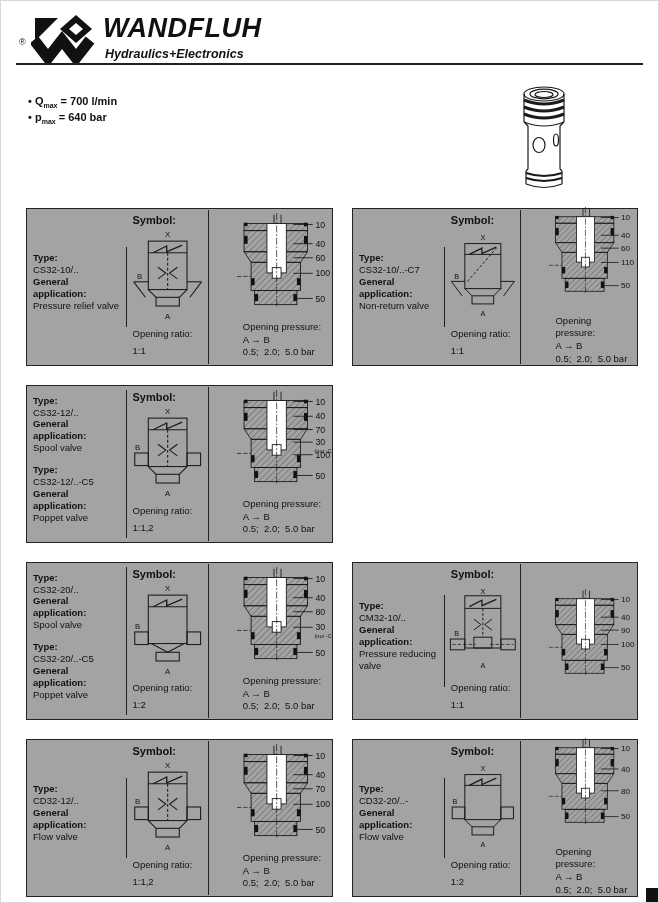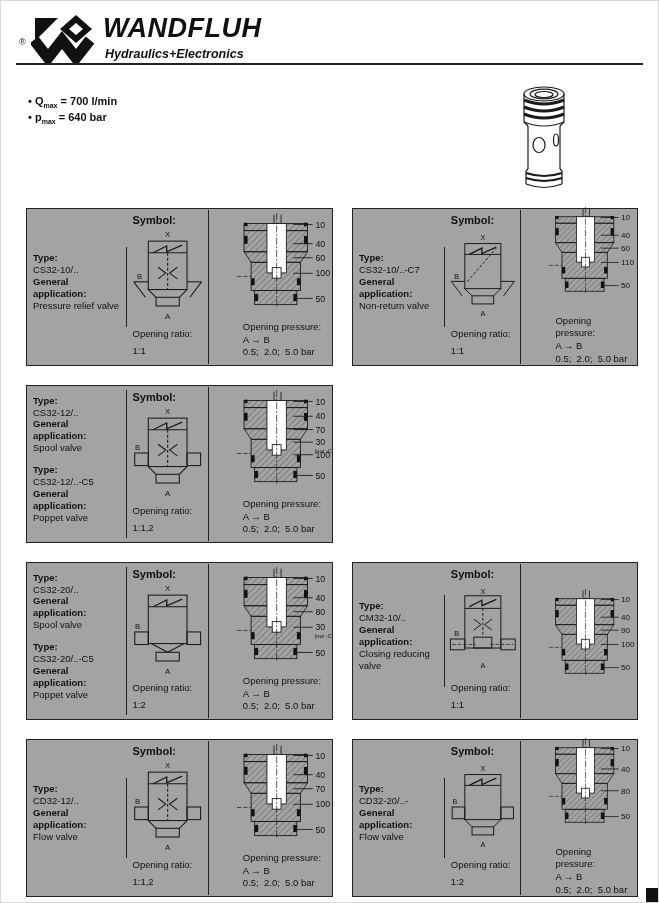--- a/index.html
+++ b/index.html
@@ -436,21 +436,21 @@
         <div class="pre">0.5;  2.0;  5.0 bar</div>
       </div>
     </div>
   </div>
       <div class="cell" style="left: 351px; top: 561px; width: 286px; height: 158px;">
     <div class="col info">
           <div class="tgroup">
             <div class="tlabel">Type:</div>
             <div>CM32-10/..</div>
             <div class="tlabel">General application:</div>
-            <div>Closing reducing valve</div>
+            <div>Pressure reducing valve</div>
           </div>
         </div>
     <div class="col symbol">
       <div class="sym-label">Symbol:</div>
       <div class="sym-draw">
             <svg width="84" height="100" viewBox="0 0 84 100">
     <g fill="none" stroke="#1a1a1a" stroke-width="1.1">
                 <rect x="22" y="12" width="40" height="58"></rect>
                 <line x1="22" y1="26" x2="62" y2="26"></line>
                 <polyline points="27,24 41,17 41,23 57,16" stroke-width="1.4"></polyline>

